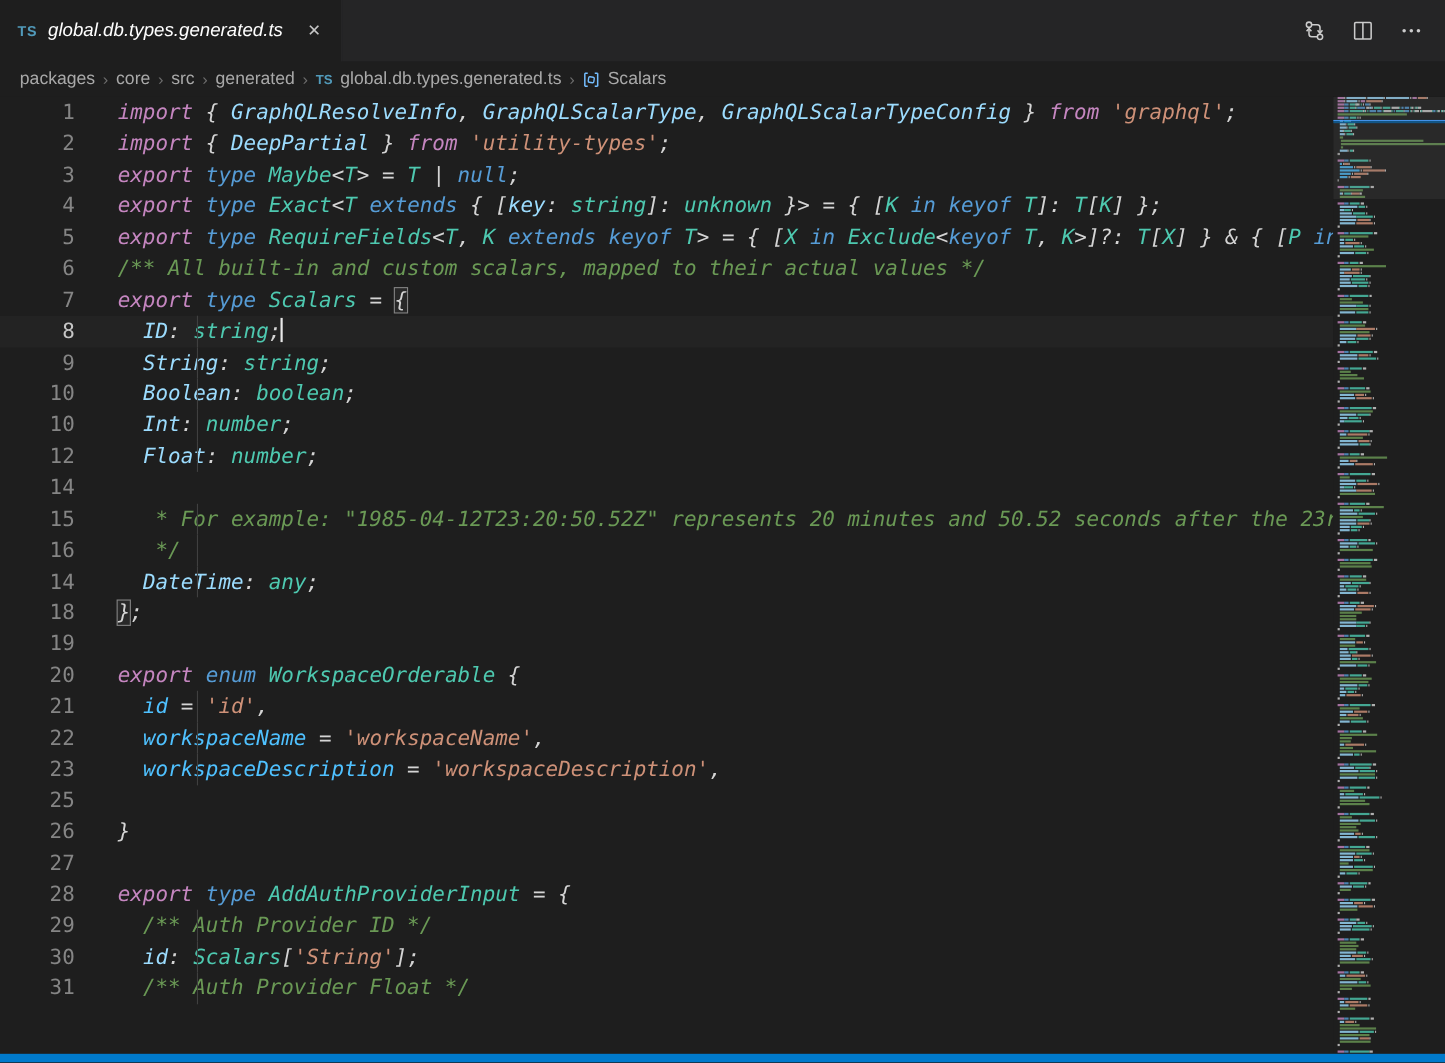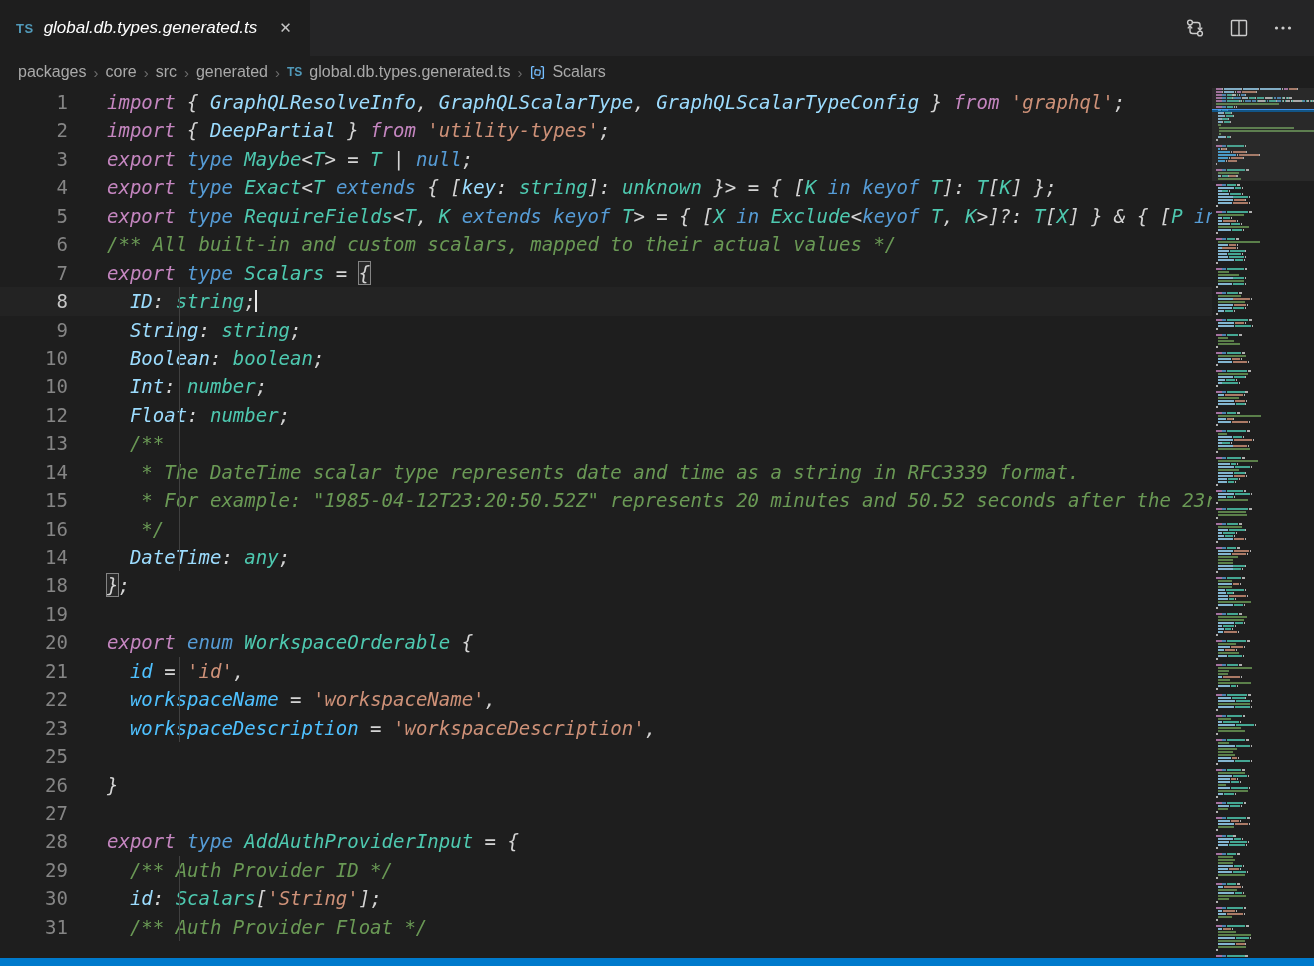--- a/index.html
+++ b/index.html
@@ -136,22 +136,21 @@
       <div class="code-line"><span class="ln">3</span><span class="lc"><span class="tk-k">export</span><span class="tk-p"> </span><span class="tk-s">type</span><span class="tk-p"> </span><span class="tk-t">Maybe</span><span class="tk-p">&lt;</span><span class="tk-t">T</span><span class="tk-p">&gt; = </span><span class="tk-t">T</span><span class="tk-p"> | </span><span class="tk-s">null</span><span class="tk-p">;</span></span></div>
       <div class="code-line"><span class="ln">4</span><span class="lc"><span class="tk-k">export</span><span class="tk-p"> </span><span class="tk-s">type</span><span class="tk-p"> </span><span class="tk-t">Exact</span><span class="tk-p">&lt;</span><span class="tk-t">T</span><span class="tk-p"> </span><span class="tk-s">extends</span><span class="tk-p"> { [</span><span class="tk-v">key</span><span class="tk-p">: </span><span class="tk-t">string</span><span class="tk-p">]: </span><span class="tk-t">unknown</span><span class="tk-p"> }&gt; = { [</span><span class="tk-t">K</span><span class="tk-p"> </span><span class="tk-s">in</span><span class="tk-p"> </span><span class="tk-s">keyof</span><span class="tk-p"> </span><span class="tk-t">T</span><span class="tk-p">]: </span><span class="tk-t">T</span><span class="tk-p">[</span><span class="tk-t">K</span><span class="tk-p">] };</span></span></div>
       <div class="code-line"><span class="ln">5</span><span class="lc"><span class="tk-k">export</span><span class="tk-p"> </span><span class="tk-s">type</span><span class="tk-p"> </span><span class="tk-t">RequireFields</span><span class="tk-p">&lt;</span><span class="tk-t">T</span><span class="tk-p">, </span><span class="tk-t">K</span><span class="tk-p"> </span><span class="tk-s">extends</span><span class="tk-p"> </span><span class="tk-s">keyof</span><span class="tk-p"> </span><span class="tk-t">T</span><span class="tk-p">&gt; = { [</span><span class="tk-t">X</span><span class="tk-p"> </span><span class="tk-s">in</span><span class="tk-p"> </span><span class="tk-t">Exclude</span><span class="tk-p">&lt;</span><span class="tk-s">keyof</span><span class="tk-p"> </span><span class="tk-t">T</span><span class="tk-p">, </span><span class="tk-t">K</span><span class="tk-p">&gt;]?: </span><span class="tk-t">T</span><span class="tk-p">[</span><span class="tk-t">X</span><span class="tk-p">] } &amp; { [</span><span class="tk-t">P</span><span class="tk-p"> </span><span class="tk-s">in</span></span></div>
       <div class="code-line"><span class="ln">6</span><span class="lc"><span class="tk-c">/** All built-in and custom scalars, mapped to their actual values */</span></span></div>
       <div class="code-line"><span class="ln">7</span><span class="lc"><span class="tk-k">export</span><span class="tk-p"> </span><span class="tk-s">type</span><span class="tk-p"> </span><span class="tk-t">Scalars</span><span class="tk-p"> = </span><span class="tk-hl">{</span></span></div>
       <div class="code-line current"><span class="ln">8</span><span class="lc"><span class="indent-guide"></span><span class="tk-p">  </span><span class="tk-v">ID</span><span class="tk-p">: </span><span class="tk-t">string</span><span class="tk-p">;</span><span class="caret"></span></span></div>
       <div class="code-line"><span class="ln">9</span><span class="lc"><span class="indent-guide"></span><span class="tk-p">  </span><span class="tk-v">String</span><span class="tk-p">: </span><span class="tk-t">string</span><span class="tk-p">;</span></span></div>
       <div class="code-line"><span class="ln">10</span><span class="lc"><span class="indent-guide"></span><span class="tk-p">  </span><span class="tk-v">Boolean</span><span class="tk-p">: </span><span class="tk-t">boolean</span><span class="tk-p">;</span></span></div>
       <div class="code-line"><span class="ln">10</span><span class="lc"><span class="indent-guide"></span><span class="tk-p">  </span><span class="tk-v">Int</span><span class="tk-p">: </span><span class="tk-t">number</span><span class="tk-p">;</span></span></div>
       <div class="code-line"><span class="ln">12</span><span class="lc"><span class="indent-guide"></span><span class="tk-p">  </span><span class="tk-v">Float</span><span class="tk-p">: </span><span class="tk-t">number</span><span class="tk-p">;</span></span></div>
-      <div class="code-line"><span class="ln">13</span><span class="lc"><span class="indent-guide"></span><span class="tk-p">  </span><span class="tk-c">/**</span></span></div>
-      <div class="code-line"><span class="ln">14</span><span class="lc"><span class="indent-guide"></span><span class="tk-p">  </span><span class="tk-c"> * The DateTime scalar type represents date and time as a string in RFC3339 format.</span></span></div>
+      <div class="code-line"><span class="ln">14</span></div>
       <div class="code-line"><span class="ln">15</span><span class="lc"><span class="indent-guide"></span><span class="tk-p">  </span><span class="tk-c"> * For example: "1985-04-12T23:20:50.52Z" represents 20 minutes and 50.52 seconds after the 23rd hour of April 12th, 1985 in UTC.</span></span></div>
       <div class="code-line"><span class="ln">16</span><span class="lc"><span class="indent-guide"></span><span class="tk-p">  </span><span class="tk-c"> */</span></span></div>
       <div class="code-line"><span class="ln">14</span><span class="lc"><span class="indent-guide"></span><span class="tk-p">  </span><span class="tk-v">DateTime</span><span class="tk-p">: </span><span class="tk-t">any</span><span class="tk-p">;</span></span></div>
       <div class="code-line"><span class="ln">18</span><span class="lc"><span class="tk-hl">}</span><span class="tk-p">;</span></span></div>
       <div class="code-line"><span class="ln">19</span><span class="lc"></span></div>
       <div class="code-line"><span class="ln">20</span><span class="lc"><span class="tk-k">export</span><span class="tk-p"> </span><span class="tk-s">enum</span><span class="tk-p"> </span><span class="tk-t">WorkspaceOrderable</span><span class="tk-p"> {</span></span></div>
       <div class="code-line"><span class="ln">21</span><span class="lc"><span class="indent-guide"></span><span class="tk-p">  </span><span class="tk-e">id</span><span class="tk-p"> = </span><span class="tk-str">'id'</span><span class="tk-p">,</span></span></div>
       <div class="code-line"><span class="ln">22</span><span class="lc"><span class="indent-guide"></span><span class="tk-p">  </span><span class="tk-e">workspaceName</span><span class="tk-p"> = </span><span class="tk-str">'workspaceName'</span><span class="tk-p">,</span></span></div>
       <div class="code-line"><span class="ln">23</span><span class="lc"><span class="indent-guide"></span><span class="tk-p">  </span><span class="tk-e">workspaceDescription</span><span class="tk-p"> = </span><span class="tk-str">'workspaceDescription'</span><span class="tk-p">,</span></span></div>
       <div class="code-line"><span class="ln">25</span></div>

